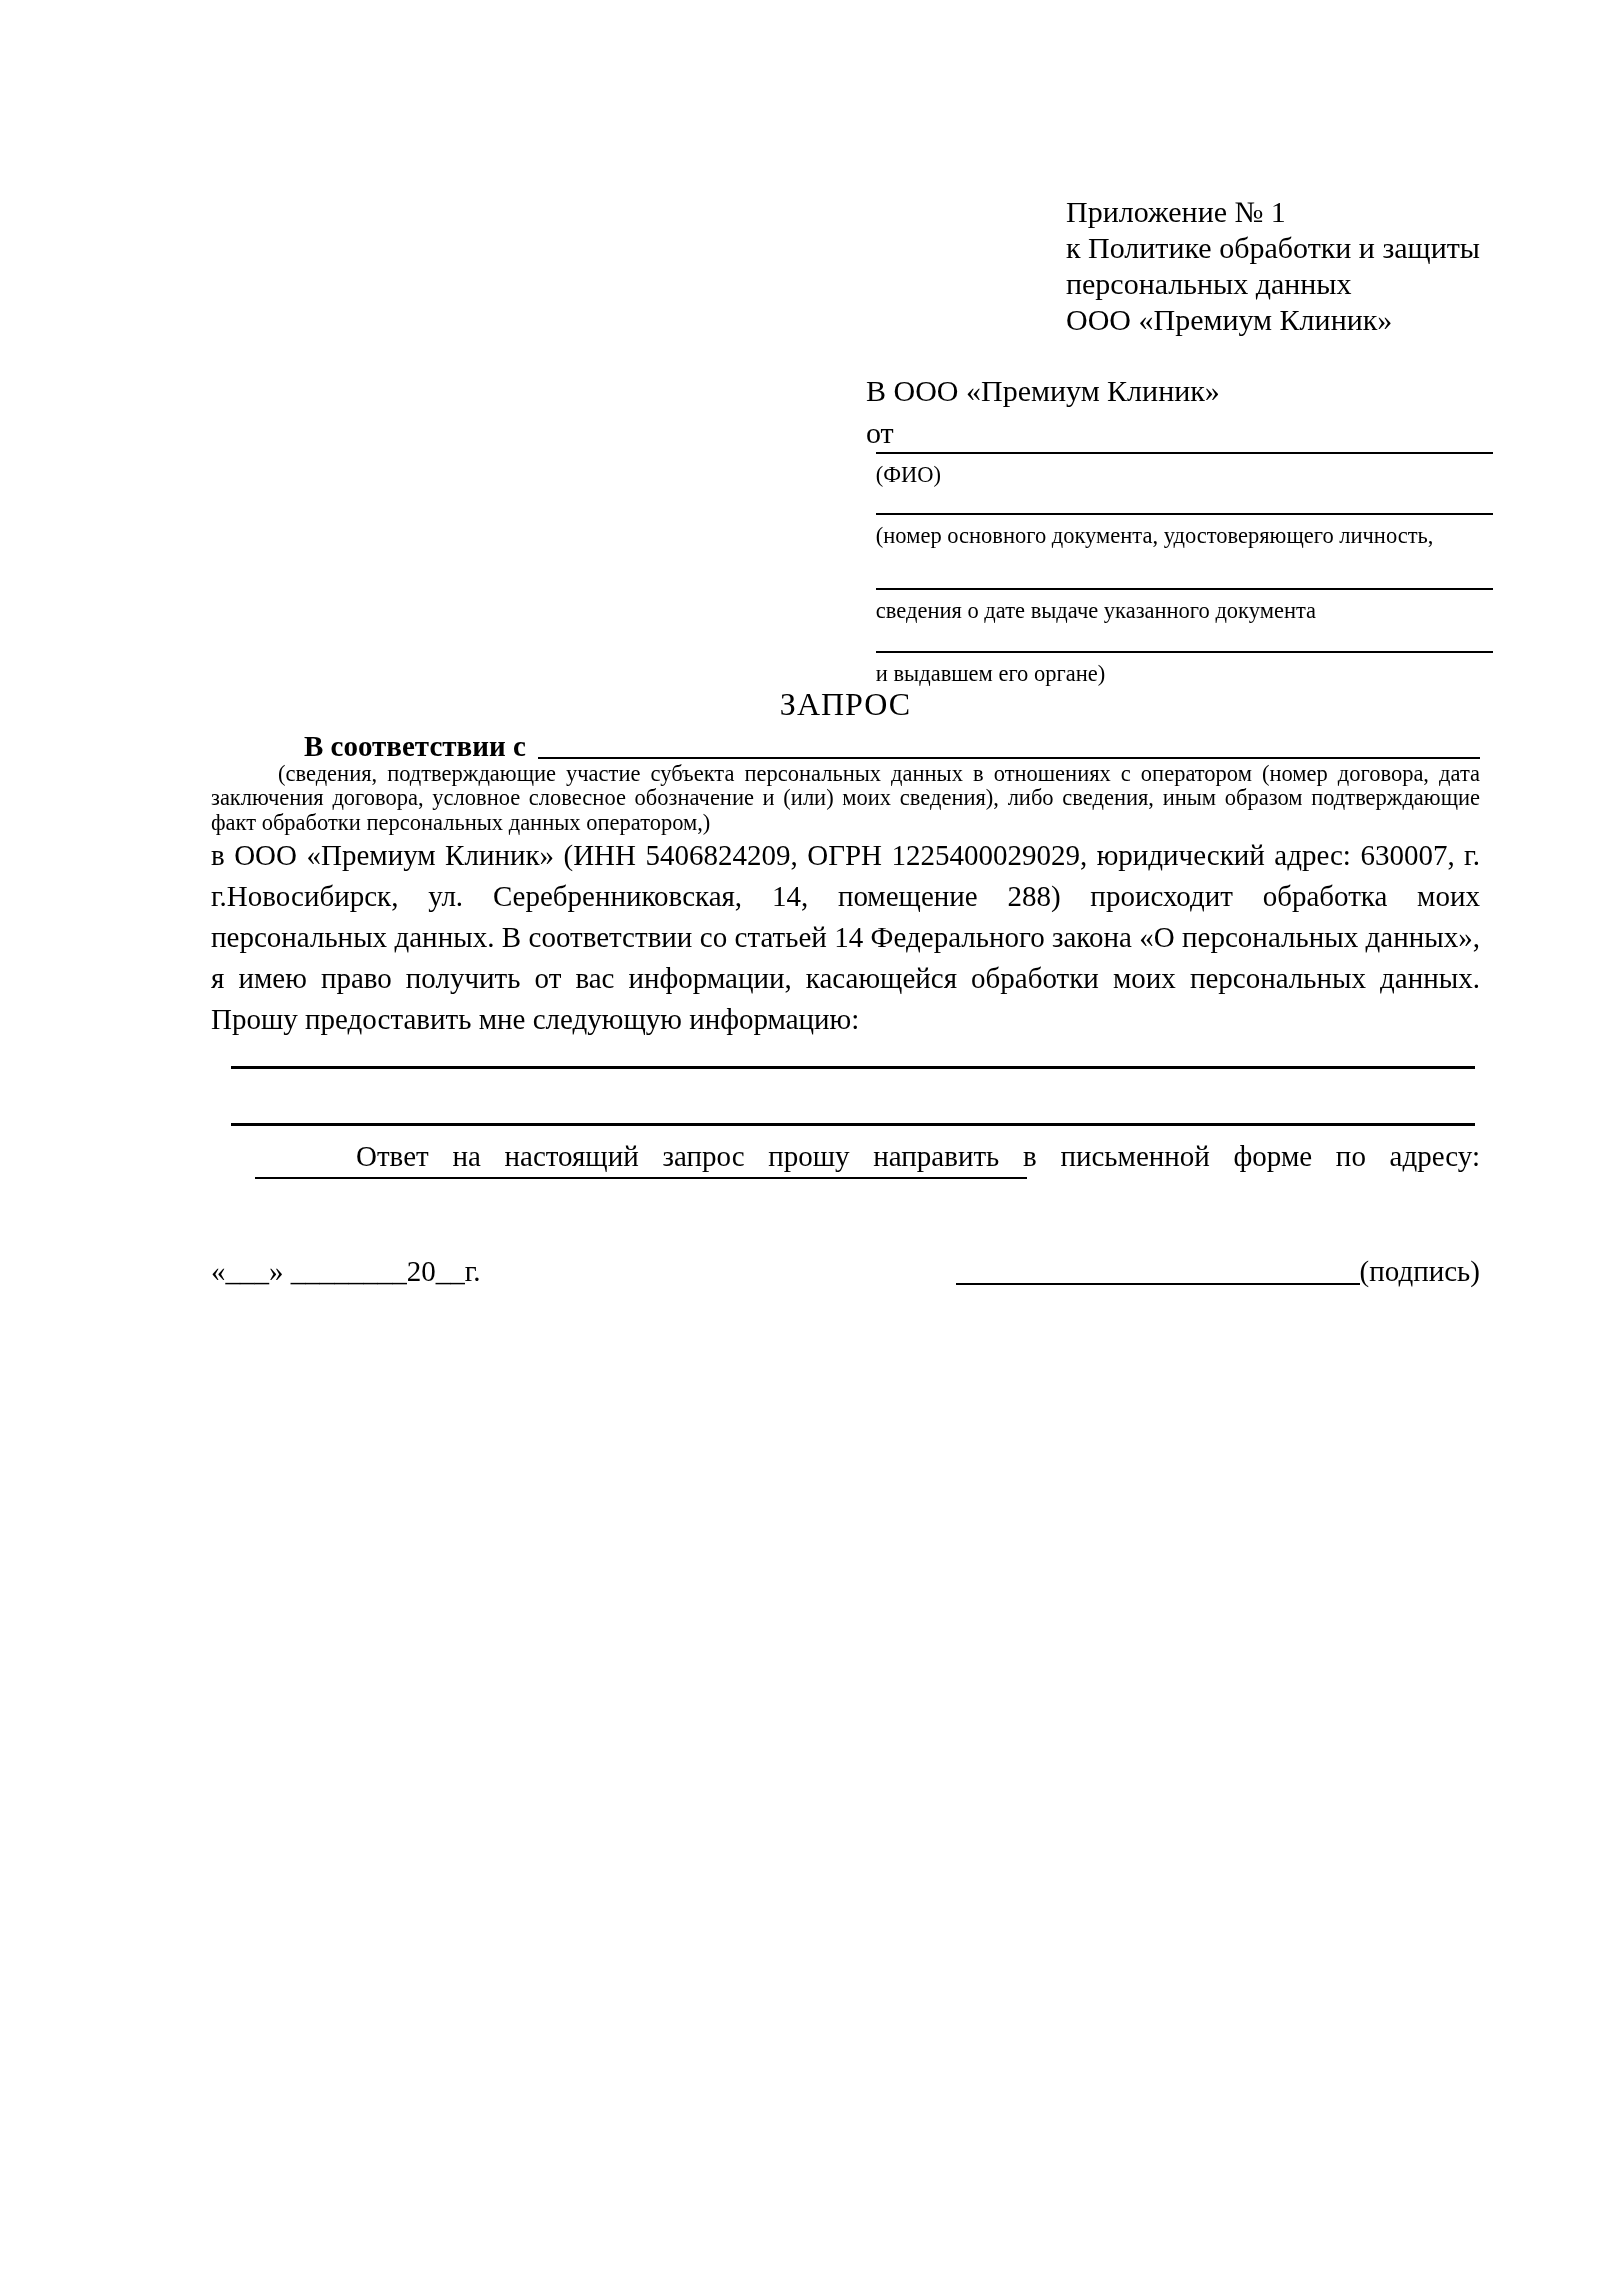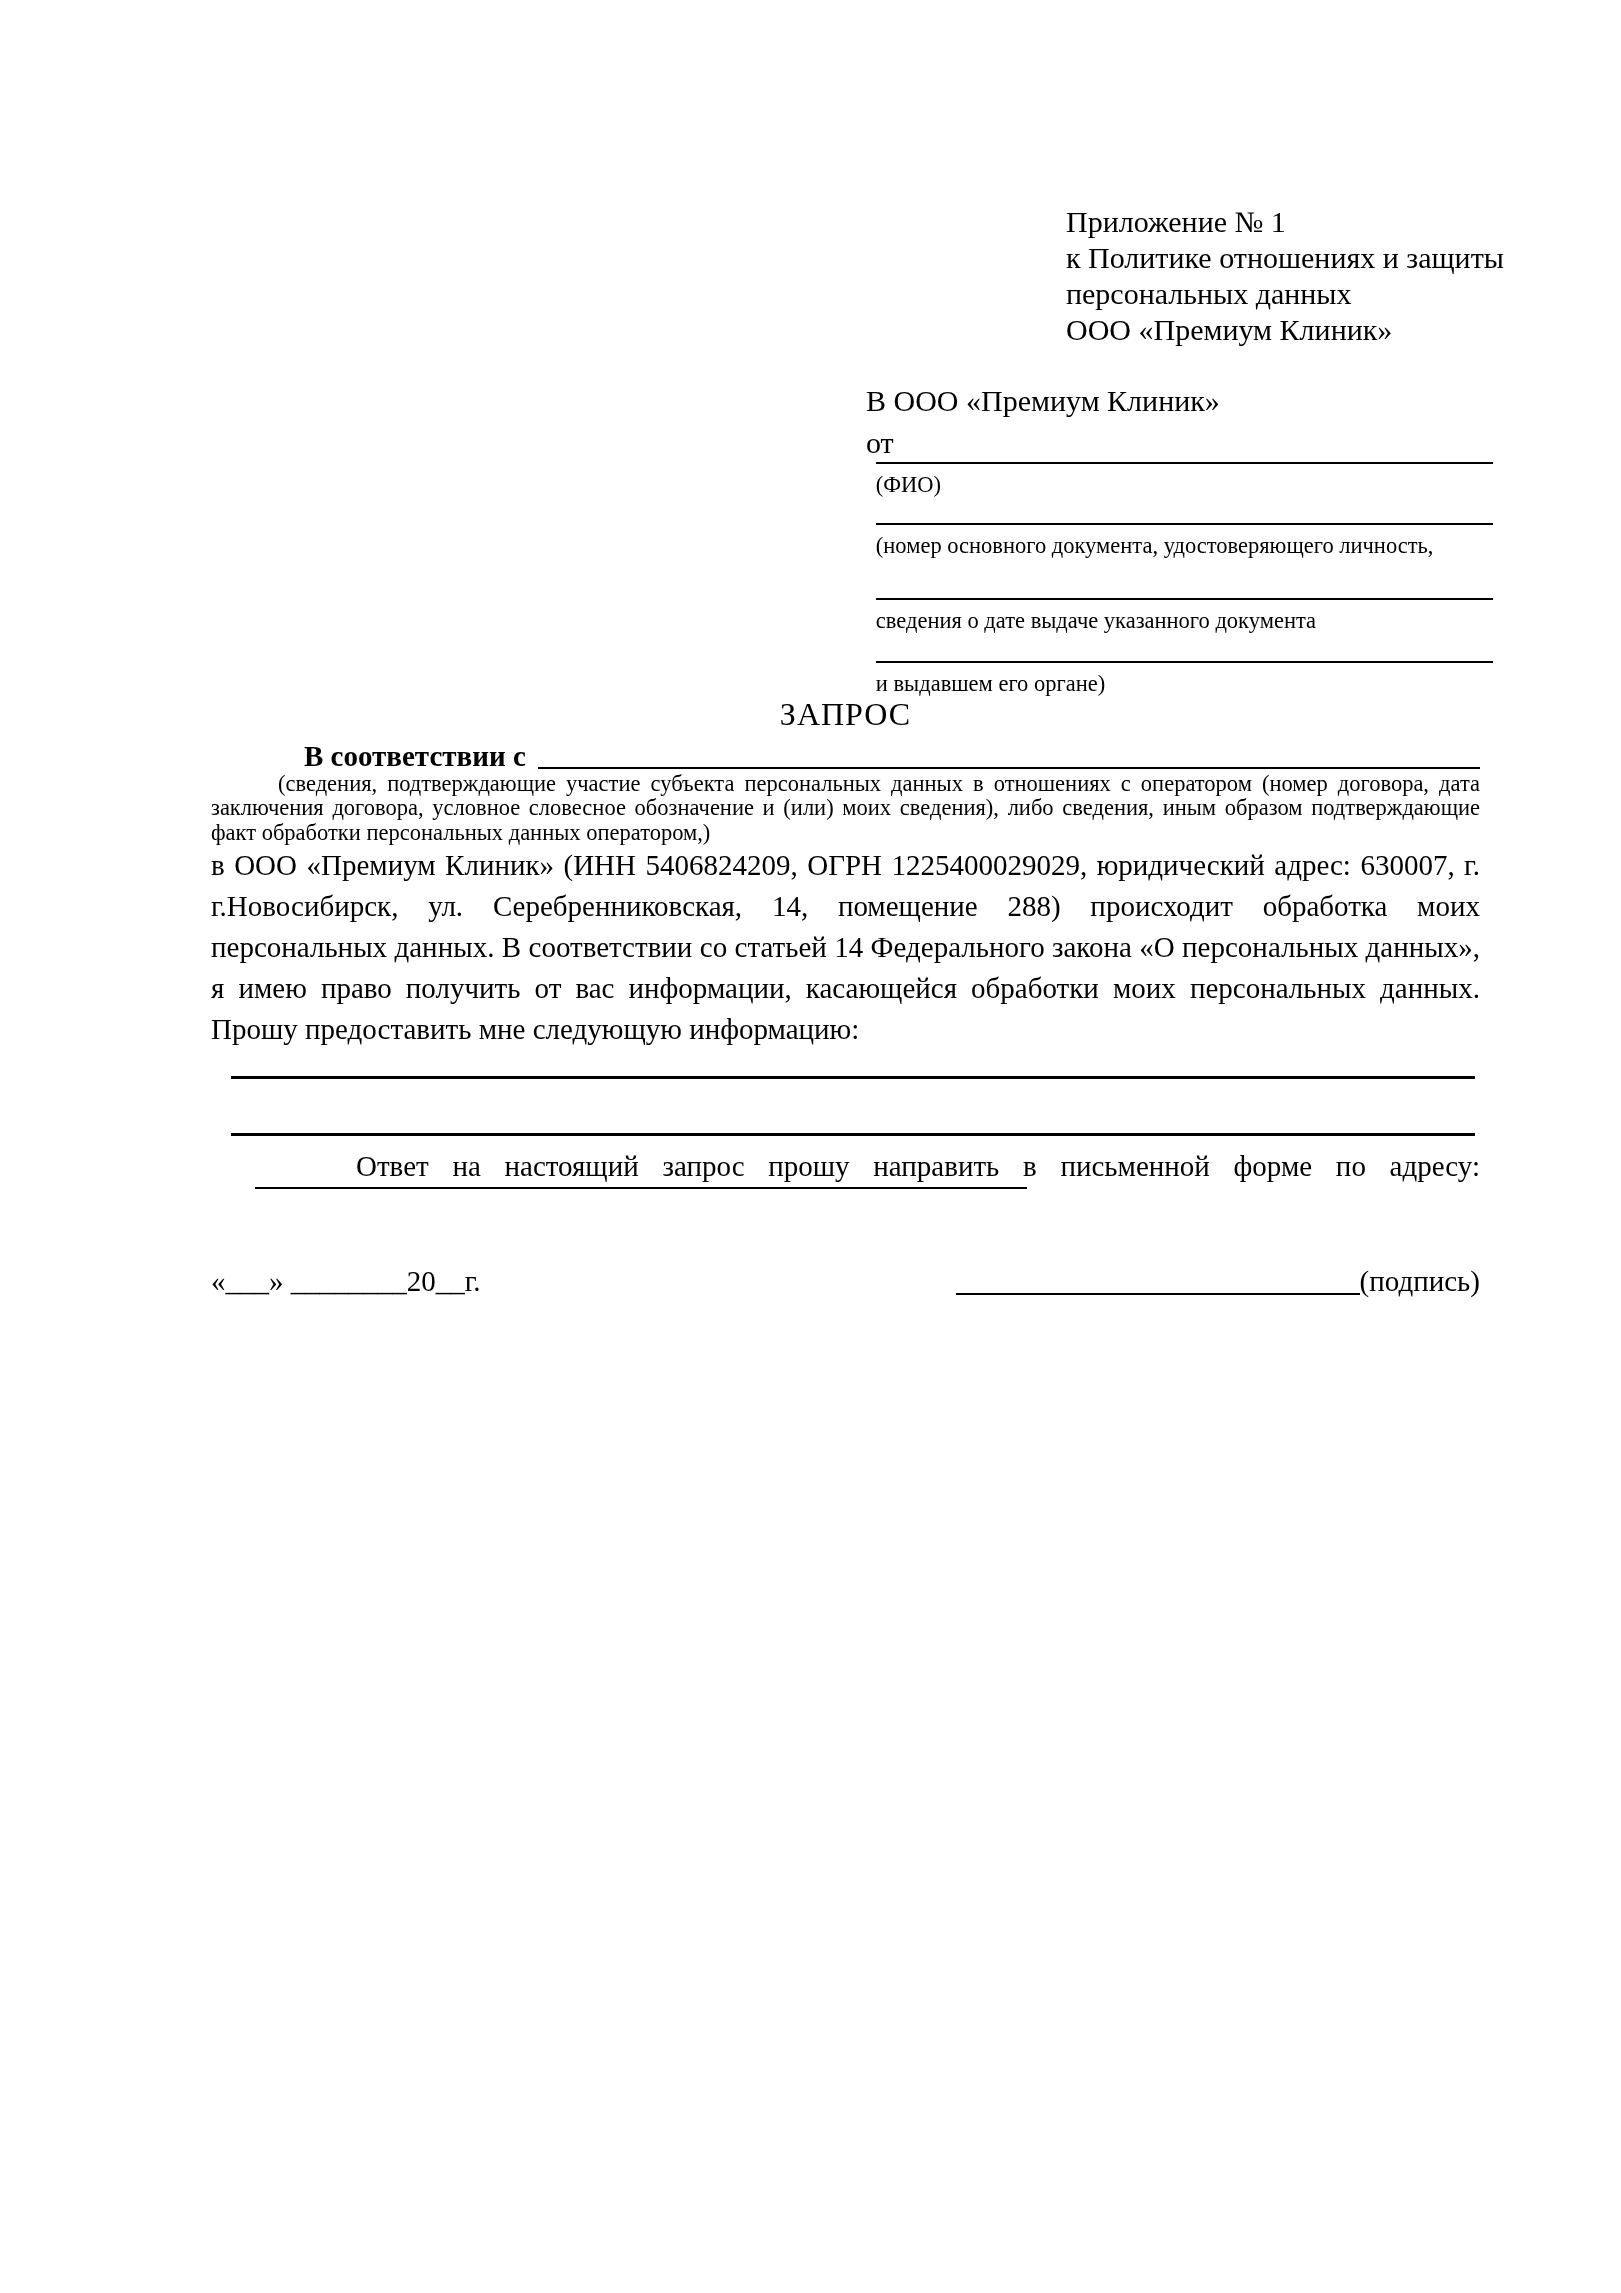--- a/index.html
+++ b/index.html
@@ -12,21 +12,21 @@
     width: 1621px;
     height: 2294px;
     background: #ffffff;
     color: #000000;
     font-family: "Liberation Serif", "DejaVu Serif", serif;
     overflow: hidden;
   }
   .content {
     position: absolute;
     left: 211px;
-    top: 18px;
+    top: 8px;
     width: 1269px;
   }
 
   
   .appendix {
     margin-top: 186px;
     margin-left: 855px;
     font-size: 30px;
     line-height: 36px;
     white-space: nowrap;
@@ -144,21 +144,21 @@
   .sig-caption { white-space: nowrap; }
 </style>
 </head>
 <body>
 
 <div class="page">
   <div class="content">
 
     <div class="appendix">
       <div>Приложение № 1</div>
-      <div>к Политике отношениях и защиты</div>
+      <div>к Политике обработки и защиты</div>
       <div>персональных данных</div>
       <div>ООО «Премиум Клиник»</div>
     </div>
 
 
     <div class="addressee">
       <div class="addr-to">В ООО «Премиум Клиник»</div>
       <div class="addr-from">от</div>
 
       <div class="field">

